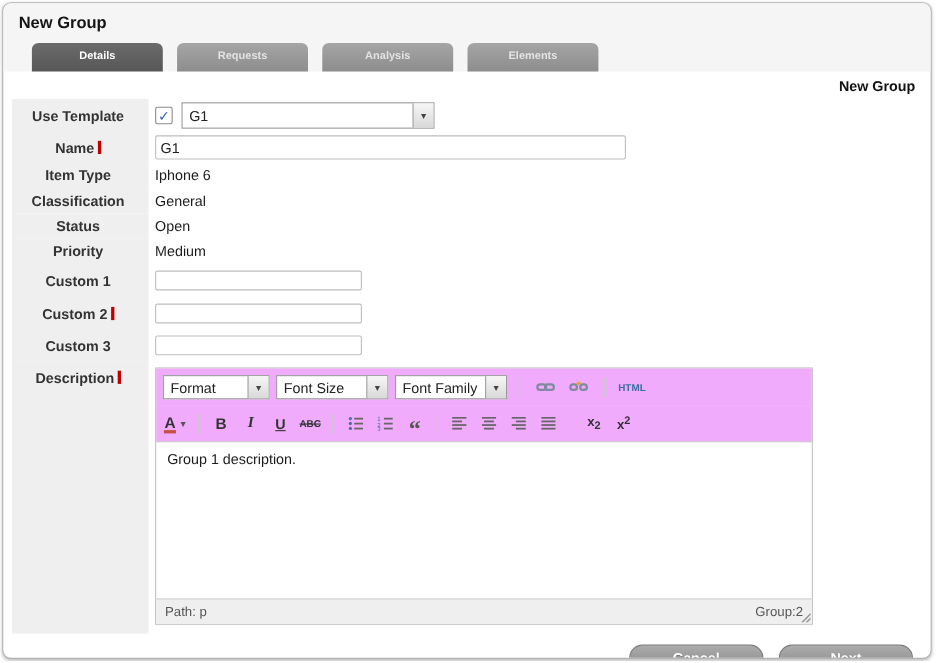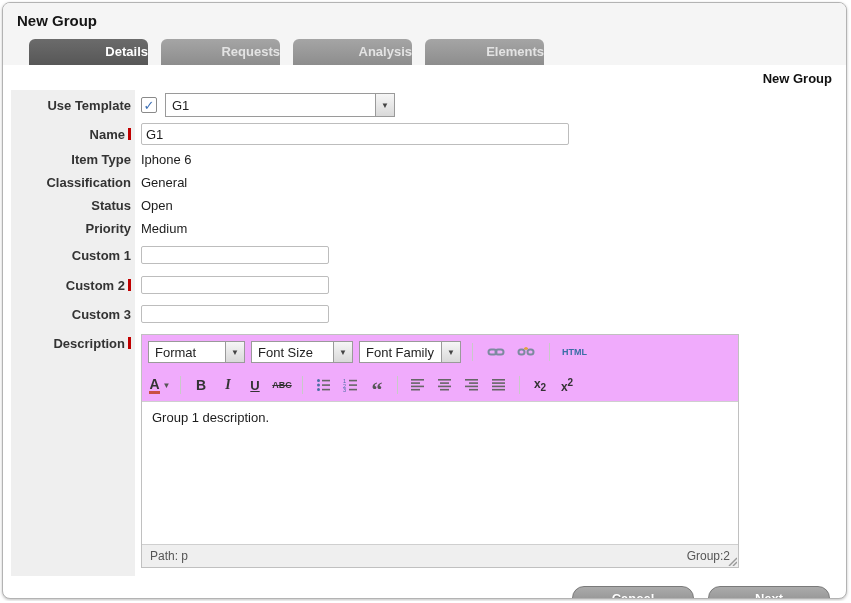--- a/index.html
+++ b/index.html
@@ -6,33 +6,33 @@
   .card{
     width:845px;height:597px;margin:2px;border:1px solid #b3b3b3;border-radius:8px;
     background:#ffffff;box-shadow:0 1px 3px rgba(0,0,0,.25);overflow:hidden;
     display:flex;flex-direction:column;box-sizing:border-box;
   }
   
   .hdr{padding:9px 14px 0 14px;background:#f5f5f5;}
   .hdr-title{font-size:15px;font-weight:bold;color:#151515;}
   .tabs{display:flex;gap:13px;padding:10px 0 0 26px;background:#f5f5f5;}
   .tab{
-    width:119px;height:26px;border-radius:6px 6px 0 0;text-align:right;line-height:26px;
-    font-size:13px;font-weight:bold;color:#e3e3e3;cursor:default;
+    width:119px;height:26px;border-radius:6px 6px 0 0;text-align:center;line-height:26px;
+    font-size:10px;font-weight:bold;color:#e3e3e3;cursor:default;
     background:linear-gradient(#a5a5a5,#8d8d8d);
   }
   .tab.active{background:linear-gradient(#6b6b6b,#575757);color:#ffffff;}
   .tabline{height:3px;background:#5a5a5a;}
   .section-title{text-align:right;padding:6px 14px 4px 0;font-size:13px;font-weight:bold;color:#111;}
   
   .form{margin-left:8px;flex:0 0 auto;}
   .row{display:flex;align-items:center;}
   .row.top{align-items:flex-start;}
   .lab{
-    width:124px;min-width:124px;background:#efefef;display:flex;justify-content:flex-end;align-items:center;
+    width:124px;min-width:124px;background:#efefef;display:flex;justify-content:center;align-items:center;
     align-self:stretch;padding-right:4px;box-sizing:border-box;
     font-size:13px;font-weight:bold;color:#333;
   }
   .row.top .lab{align-items:flex-start;padding-top:8px;}
   .req{width:3px;height:12px;background:#c00000;margin-left:3px;display:inline-block;}
   .fld{flex:1;padding-left:6px;display:flex;align-items:center;}
   .static-val{font-size:13px;color:#1c1c1c;}
   .txt{border:1px solid #bdbdbd;border-radius:2px;height:18px;font-size:13px;padding:0 4px;color:#1c1c1c;font-family:inherit;}
   .txt.name{width:418px;height:20px;}
   .txt.custom{width:178px;height:16px;}

